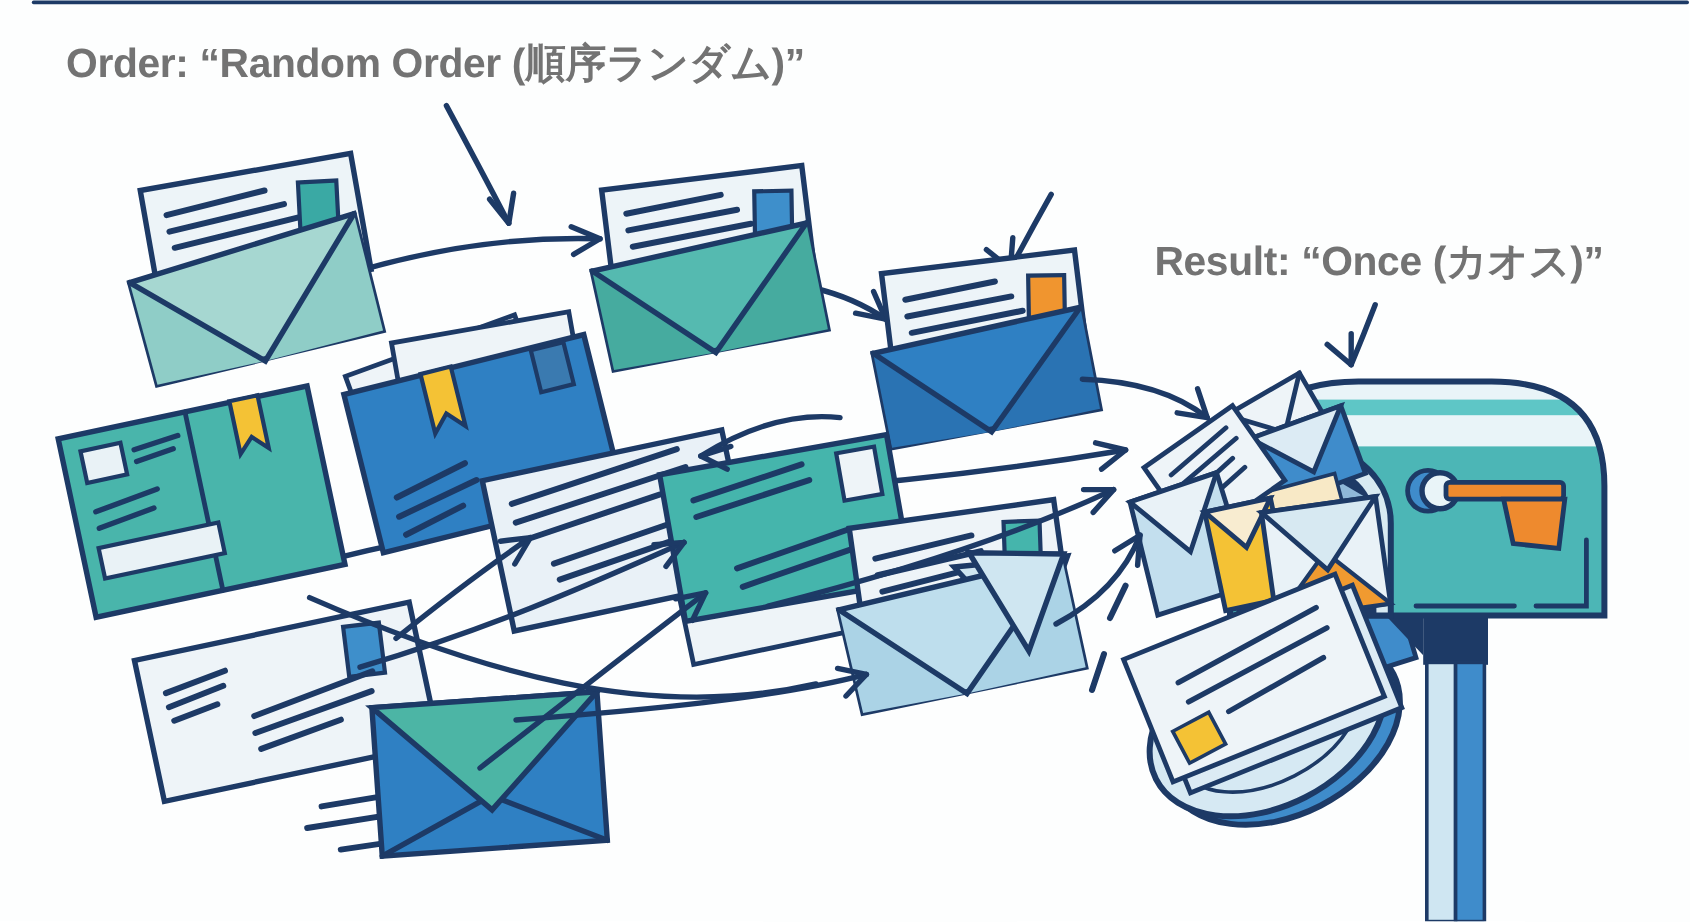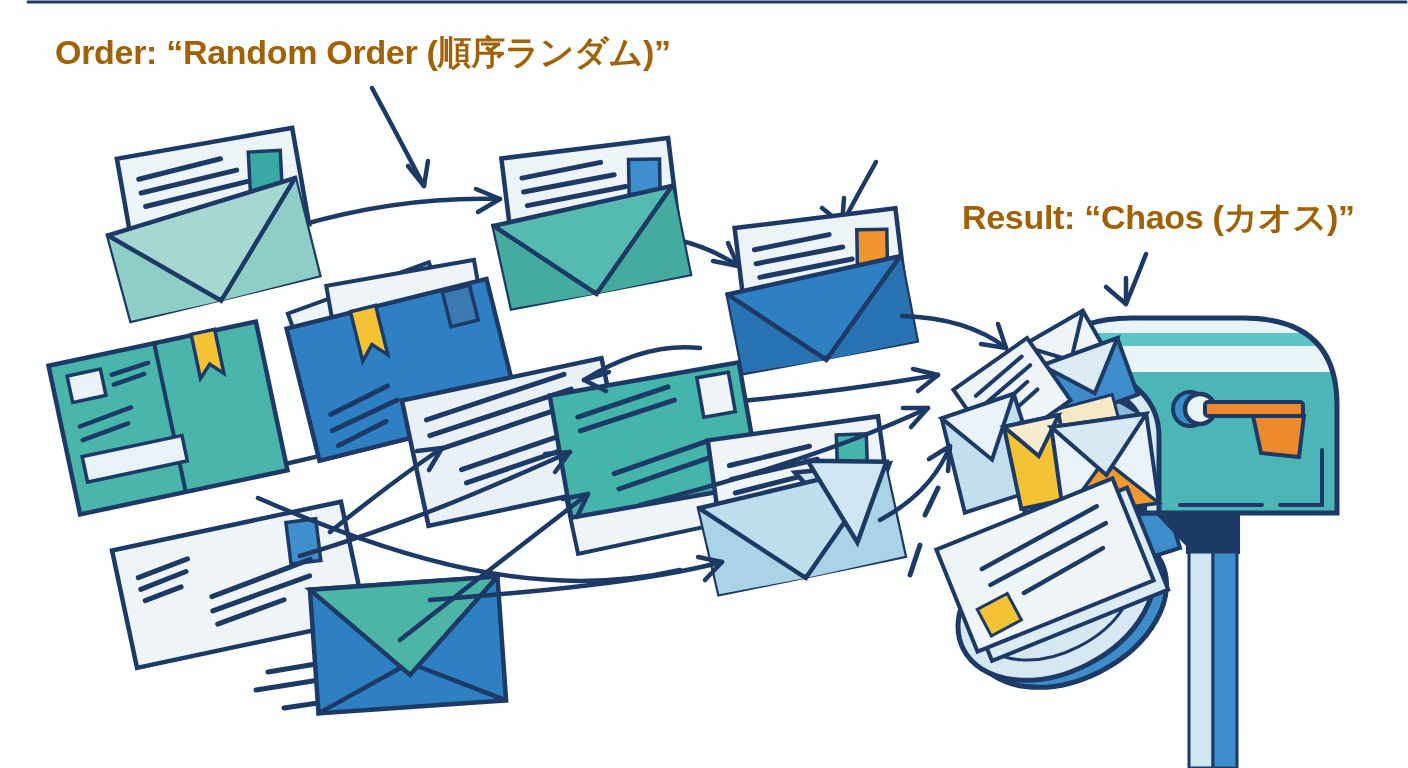--- a/index.html
+++ b/index.html
@@ -3,21 +3,21 @@
 <meta charset="utf-8">
 <style>
   html,body{margin:0;padding:0;background:#ffffff;}
   #stage{
     position:relative;width:1408px;height:768px;overflow:hidden;
     background:#fdfefe;
     font-family:"Liberation Sans","DejaVu Sans",sans-serif;
   }
   .lbl{
     position:absolute;
-    color:#a16207;
+    color:#737373;
     font-weight:bold;
     font-size:34px;
     letter-spacing:-0.3px;
     white-space:nowrap;
   }
   #lbl-order{left:55px;top:30px;}
   #lbl-count{left:698px;top:101px;}
   #lbl-result{left:962px;top:195px;}
   svg{position:absolute;left:0;top:0;}
   .ln{stroke:#1d3a66;stroke-linecap:round;fill:none;}
@@ -252,15 +252,15 @@
       <path d="M 880 520 Q 932 492 950 446"></path>
       <path d="M 950 446 l -21 13 M 950 446 l -2 25"></path>
 
       <path d="M 258 498 C 400 560 540 602 680 570"></path>
 
       <path d="M 938 488 L 925 515 M 920 545 L 910 575" stroke-width="5"></path>
     </g>
   </svg>
 
   <div class="lbl" id="lbl-order">Order: “Random Order (順序ランダム)”</div>
-  <div class="lbl" id="lbl-result">Result: “Chaos (カオス)”</div>
+  <div class="lbl" id="lbl-result">Result: “Once (カオス)”</div>
 
 </div>
 
 </body></html>

